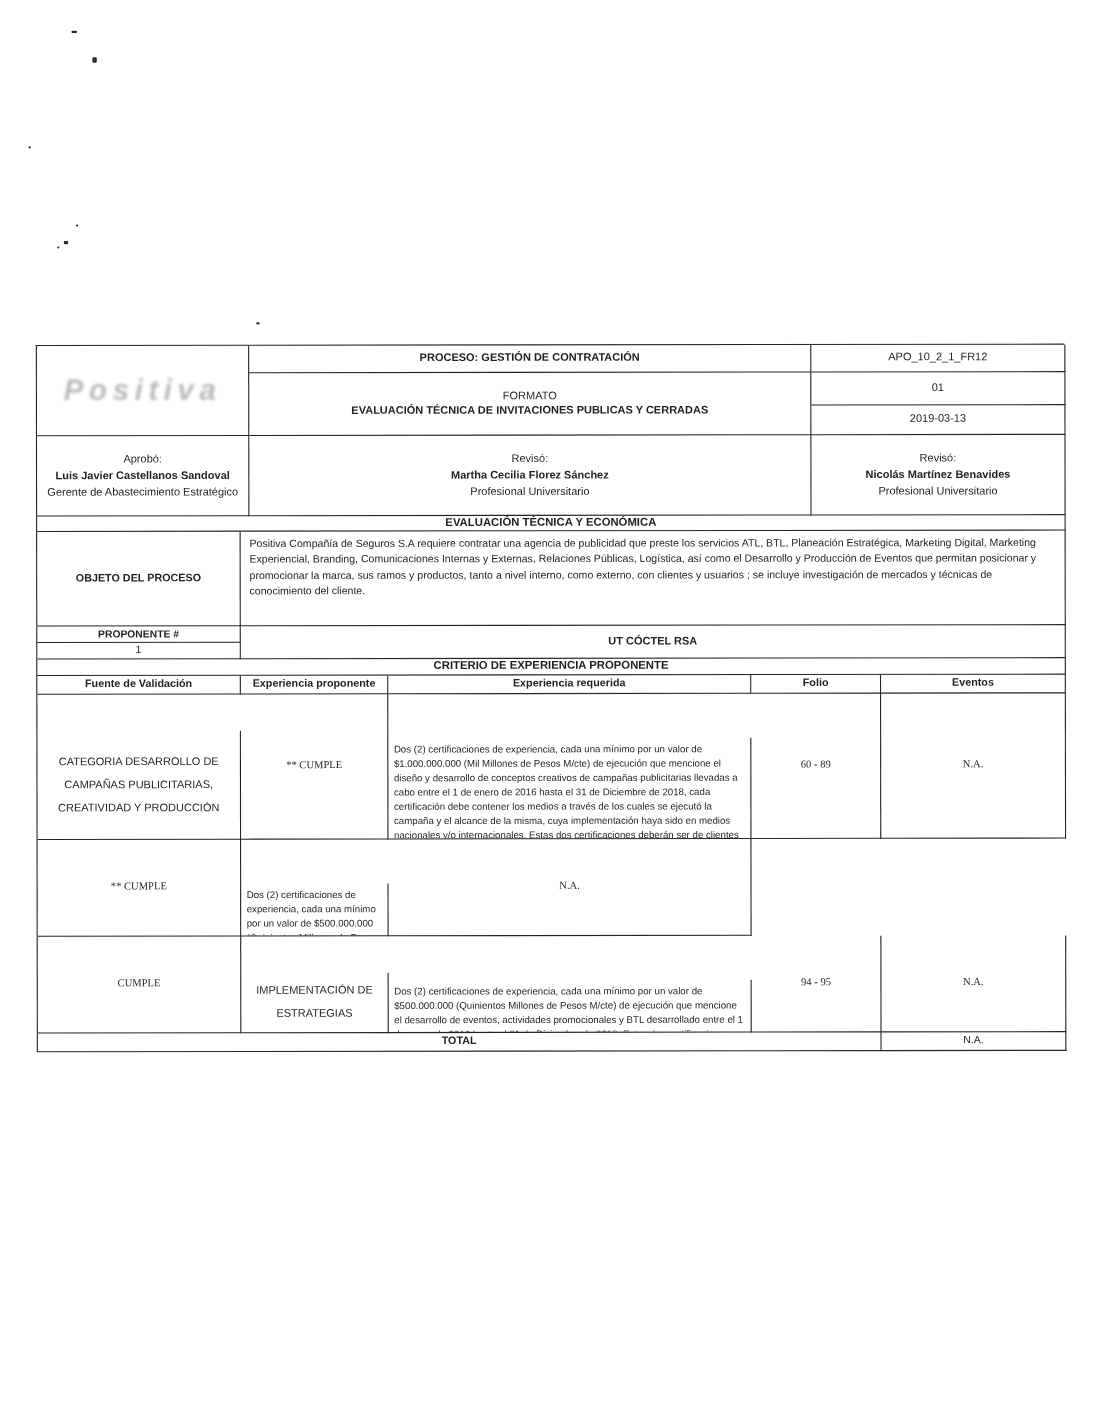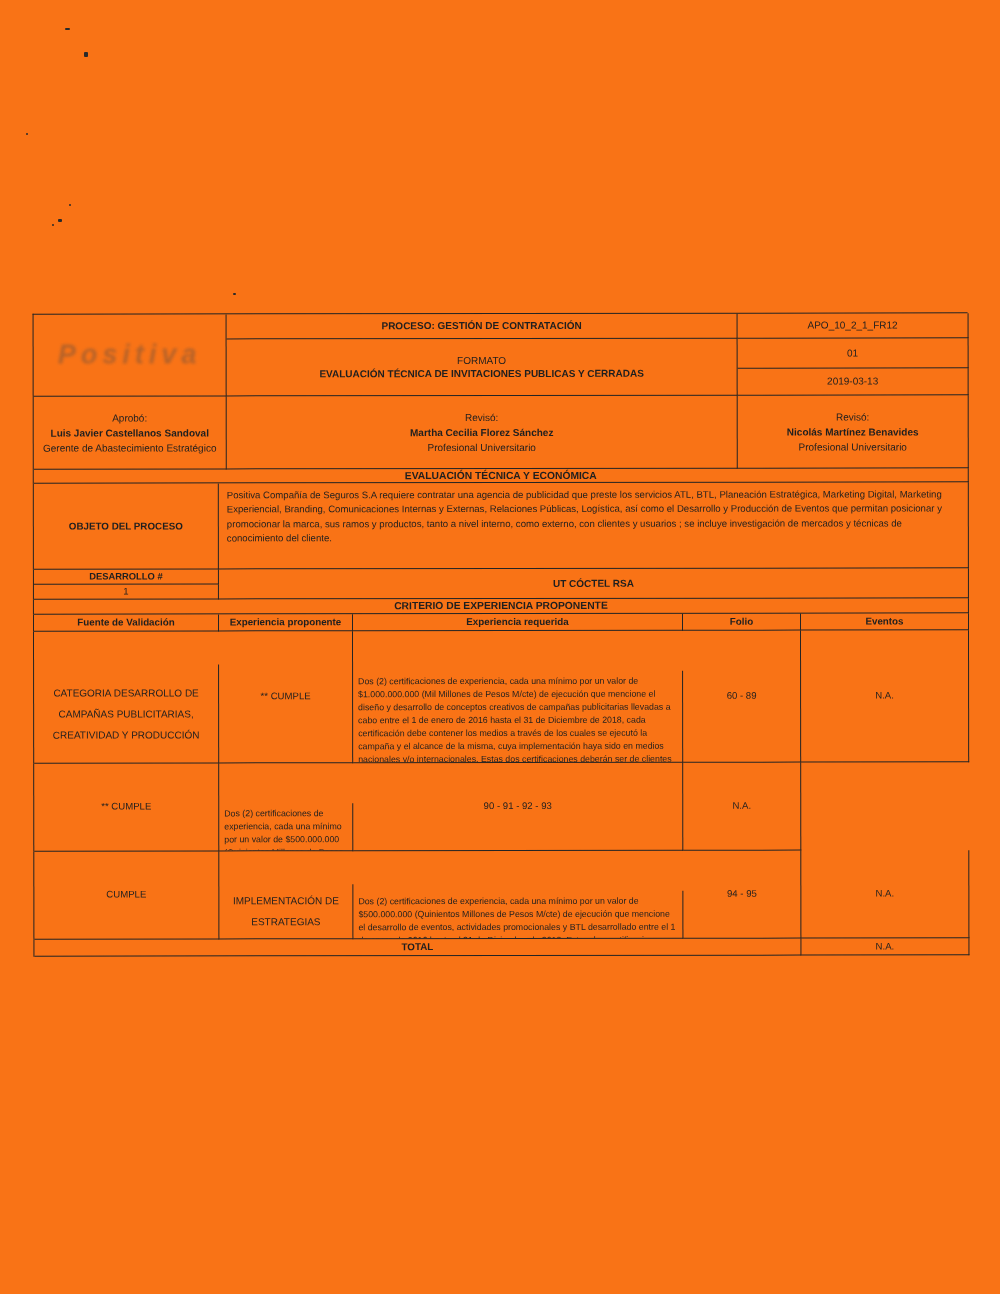--- a/index.html
+++ b/index.html
@@ -1,19 +1,19 @@
 <!DOCTYPE html>
 <html><head>
 <meta charset="utf-8">
 <style>
   html,body{margin:0;padding:0;background:#e8e8e8;}
   .sheet{
     position:relative;
     width:1000px;height:1294px;
-    background:#f97316;
+    background:#ffffff;
     font-family:"Liberation Sans", sans-serif;
     color:#1f1f1f;
     overflow:hidden;
   }
   .form{
     position:absolute;left:33px;top:313px;width:935px;
     transform:rotate(-0.08deg);
   }
   
   .tbl{display:grid;border-left:1px solid #242424;}
@@ -64,21 +64,21 @@
   
   .crit{grid-template-columns:185px 134px 330px 118px 168px;}
   .crit-h{grid-template-rows:17px;}
   .crit-h .cell{font-weight:bold;font-size:9.8px;}
   .r1{grid-template-rows:132px;}
   .r2{grid-template-rows:88px;}
   .r3{grid-template-rows:88px;}
   .cat{font-size:10px;line-height:21px;padding:2px 8px;margin-top:33px;}
   .req{justify-content:flex-start;align-items:flex-start;text-align:left;
        font-size:8.8px;line-height:13px;padding:4px 6px 2px 5px;margin-top:40px;}
-  .folio,.score,.comp{font-size:9.6px;}
+  .folio,.score,.comp{font-size:9.6px;font-family:Liberation Serif, serif;}
   .totalrow{grid-template-rows:17px;}
   .t-lbl{grid-column:1 / span 4;font-weight:bold;font-size:9.8px;}
   .t-val{grid-column:5;font-size:9.6px;}
   
   .speck{position:absolute;background:#2a2a2a;border-radius:1px;}
 </style>
 </head>
 <body>
 
 <div class="sheet">
@@ -126,21 +126,21 @@
     <div class="tbl banner ban1">
       <div class="cell">EVALUACIÓN TÉCNICA Y ECONÓMICA</div>
     </div>
 
     <div class="tbl objeto">
       <div class="cell obj-lbl">OBJETO DEL PROCESO</div>
       <div class="cell left top obj-txt">Positiva Compañía de Seguros S.A requiere contratar una agencia de publicidad que preste los servicios ATL, BTL, Planeación Estratégica, Marketing Digital, Marketing Experiencial, Branding, Comunicaciones Internas y Externas, Relaciones Públicas, Logística, así como el Desarrollo y Producción de Eventos que permitan posicionar y promocionar la marca, sus ramos y productos, tanto a nivel interno, como externo, con clientes y usuarios ; se incluye investigación de mercados y técnicas de conocimiento del cliente.</div>
     </div>
 
     <div class="tbl prop">
-      <div class="cell p-lbl">DESARROLLO #</div>
+      <div class="cell p-lbl">PROPONENTE #</div>
       <div class="cell p-num">1</div>
       <div class="cell p-name">UT CÓCTEL RSA</div>
     </div>
 
     <div class="tbl banner ban2">
       <div class="cell">CRITERIO DE EXPERIENCIA PROPONENTE</div>
     </div>
 
     <div class="tbl crit crit-h">
       <div class="cell">Fuente de Validación</div>
@@ -154,21 +154,20 @@
       <div class="cell cat">CATEGORIA DESARROLLO DE CAMPAÑAS PUBLICITARIAS, CREATIVIDAD Y PRODUCCIÓN</div>
       <div class="cell comp">** CUMPLE</div>
       <div class="cell req">Dos (2) certificaciones de experiencia, cada una mínimo por un valor de $1.000.000.000 (Mil Millones de Pesos M/cte) de ejecución que mencione el diseño y desarrollo de conceptos creativos de campañas publicitarias llevadas a cabo entre el 1 de enero de 2016 hasta el 31 de Diciembre de 2018, cada certificación debe contener los medios a través de los cuales se ejecutó la campaña y el alcance de la misma, cuya implementación haya sido en medios nacionales y/o internacionales. Estas dos certificaciones deberán ser de clientes diferentes entre sí.</div>
       <div class="cell folio">60 - 89</div>
       <div class="cell score">N.A.</div>
     </div>
 
     <div class="tbl crit r2">
       <div class="cell comp">** CUMPLE</div>
       <div class="cell req">Dos (2) certificaciones de experiencia, cada una mínimo por un valor de $500.000.000 (Quinientos Millones de Pesos M/cte) de ejecución que mencione el desarrollo de eventos, actividades promocionales y BTL desarrollado entre el 1 de enero de 2016 hasta el 31 de Diciembre de 2018. Estas dos certificaciones deberán ser de clientes diferentes entre sí.</div>
-      <div class="cell folio">90 - 91 - 92 - 93</div>
       <div class="cell score">N.A.</div>
     </div>
 
     <div class="tbl crit r3">
       <div class="cell comp">CUMPLE</div>
       <div class="cell cat">CATEGORÍA DISEÑO E IMPLEMENTACIÓN DE ESTRATEGIAS DIGITALES</div>
       <div class="cell req">Dos (2) certificaciones de experiencia, cada una mínimo por un valor de $500.000.000 (Quinientos Millones de Pesos M/cte) de ejecución que mencione el desarrollo de eventos, actividades promocionales y BTL desarrollado entre el 1 de enero de 2016 hasta el 31 de Diciembre de 2018. Estas dos certificaciones deberán ser de clientes diferentes entre sí.</div>
       <div class="cell folio">94 - 95</div>
       <div class="cell score">N.A.</div>
     </div>

